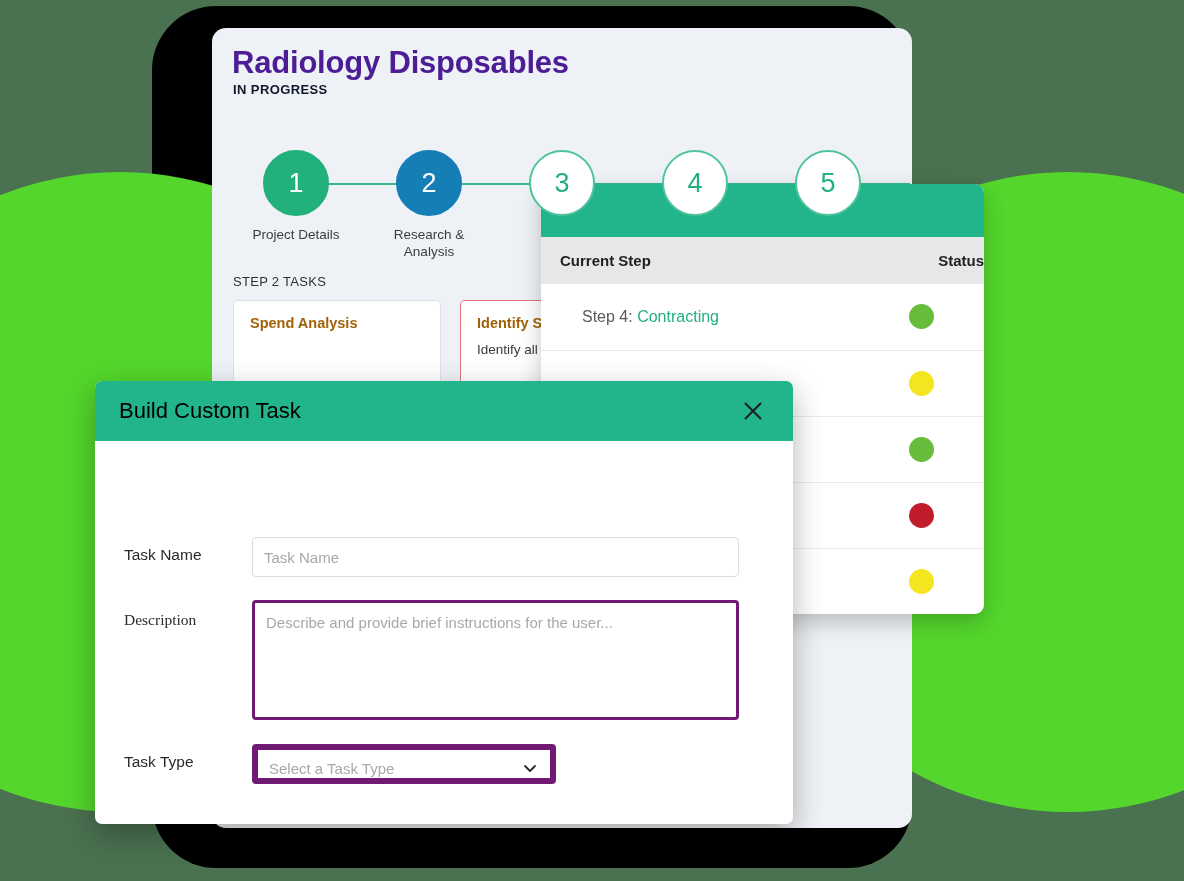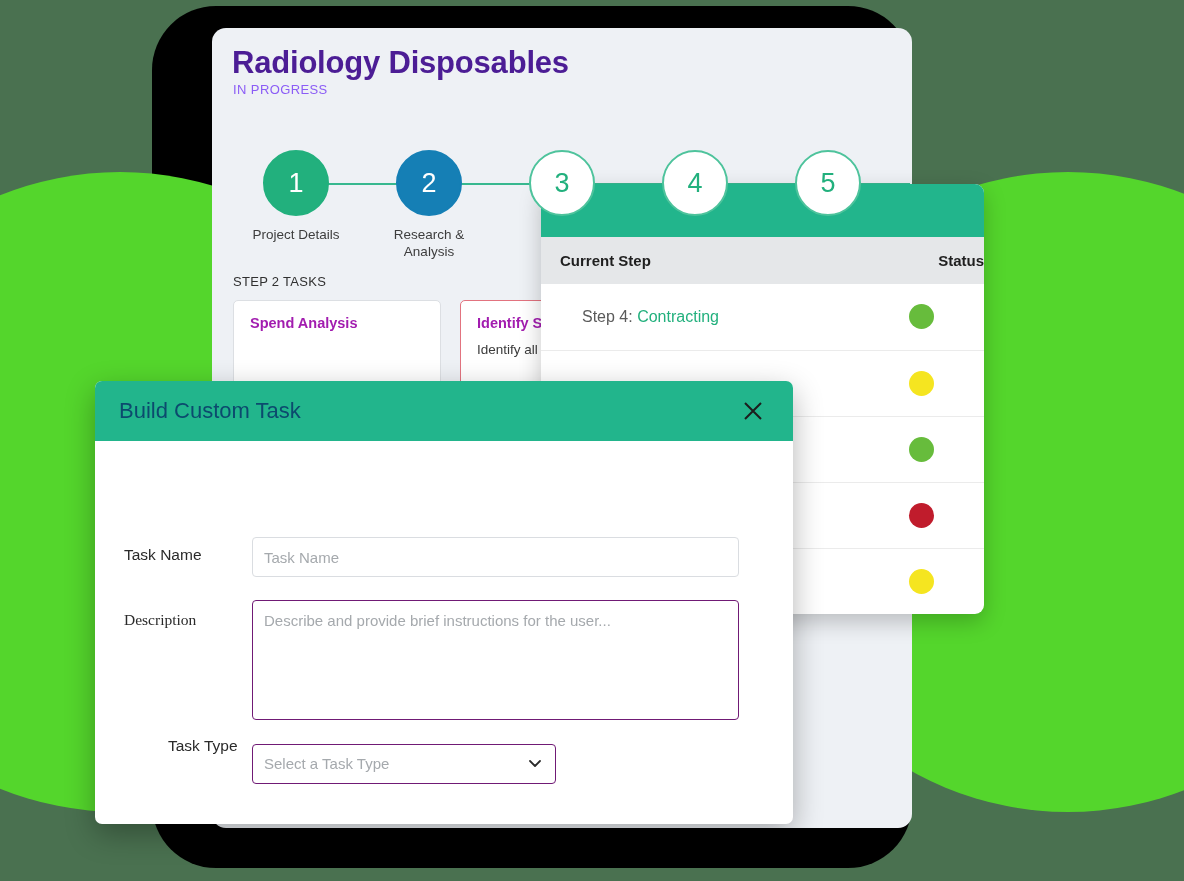--- a/index.html
+++ b/index.html
@@ -66,23 +66,23 @@
     font-weight: bold;
     color: #4c1d95;
     letter-spacing: -0.2px;
     white-space: nowrap;
   }
   .project-status {
     position: absolute;
     left: 21px;
     top: 54px;
     font-size: 13px;
-    font-weight: normal;
+    font-weight: bold;
     letter-spacing: 0.4px;
-    color: #8b5cf6;
+    color: #0f172a;
   }
 
   
   .stepper {
     position: absolute;
     left: 18px;
     top: 112px;
     width: 680px;
     height: 130px;
   }
@@ -155,21 +155,21 @@
     padding: 14px 16px 18px;
     height: 118px;
     overflow: hidden;
   }
   .task-card.first { left: 21px; }
   .task-card.second { left: 248px; border-color: #e2737f; }
   .task-card.third { left: 475px; border-color: #dcdfe3; }
   .task-card .t-title {
     font-size: 14.5px;
     font-weight: bold;
-    color: #a21caf;
+    color: #a16207;
     margin-bottom: 9px;
     white-space: nowrap;
   }
   .task-card .t-body {
     font-size: 13.5px;
     color: #3b3b3b;
     line-height: 19px;
   }
 
   
@@ -232,21 +232,21 @@
   .modal-header {
     height: 60px;
     background: #22b58c;
     position: relative;
   }
   .modal-title {
     position: absolute;
     left: 24px;
     top: 17px;
     font-size: 22px;
-    color: #0c4a6e;
+    color: #000000;
   }
   .modal-close {
     position: absolute;
     right: 24px;
     top: 14px;
     width: 32px;
     height: 32px;
     display: flex;
     align-items: center;
     justify-content: center;
@@ -254,21 +254,21 @@
   }
   .modal-body { position: relative; height: 490px; }
 
   .field-label {
     position: absolute;
     font-size: 15.5px;
     color: #2a2a2a;
   }
   .lbl-taskname { left: 29px; top: 105px; }
   .lbl-desc     { left: 29px; top: 170px; font-family: Liberation Serif, serif; }
-  .lbl-tasktype { left: 29px; top: 296px; margin-left: 44px; }
+  .lbl-tasktype { left: 29px; top: 312px; }
 
   .txt-input {
     position: absolute;
     left: 157px;
     top: 96px;
     width: 487px;
     height: 40px;
     border: 1px solid #dadde1;
     border-radius: 4px;
     font-family: "Liberation Sans", sans-serif;
@@ -276,38 +276,38 @@
     color: #2a2a2a;
     padding: 0 11px;
     background: #ffffff;
   }
   .txt-area {
     position: absolute;
     left: 157px;
     top: 159px;
     width: 487px;
     height: 120px;
-    border: 1px solid #701a75;
+    border: 3px solid #701a75;
     border-radius: 4px;
     font-family: "Liberation Sans", sans-serif;
     font-size: 15px;
     color: #2a2a2a;
     padding: 11px;
     resize: none;
     background: #ffffff;
   }
   .txt-input::placeholder, .txt-area::placeholder { color: #a5a9ad; }
 
   .select-wrap {
     position: absolute;
     left: 157px;
     top: 303px;
     width: 304px;
     height: 40px;
-    border: 1px solid #701a75;
+    border: 6px solid #701a75;
     border-radius: 4px;
     background: #ffffff;
   }
   .select-wrap .sel-text {
     position: absolute;
     left: 11px;
     top: 10px;
     font-size: 15px;
     color: #a5a9ad;
   }

